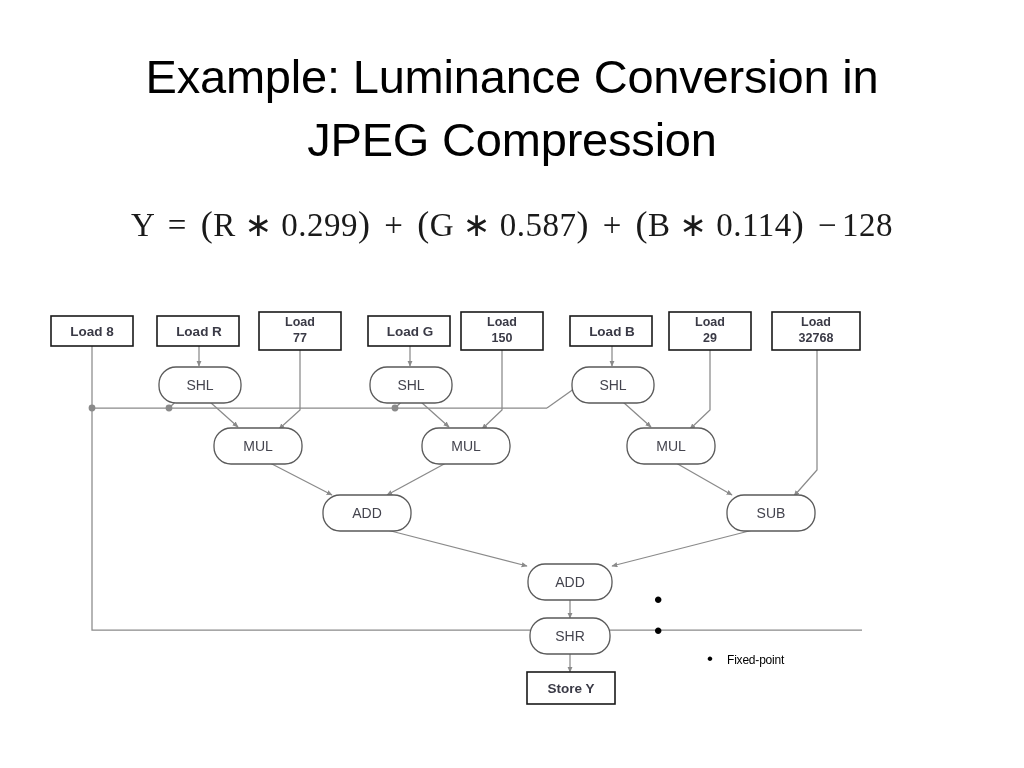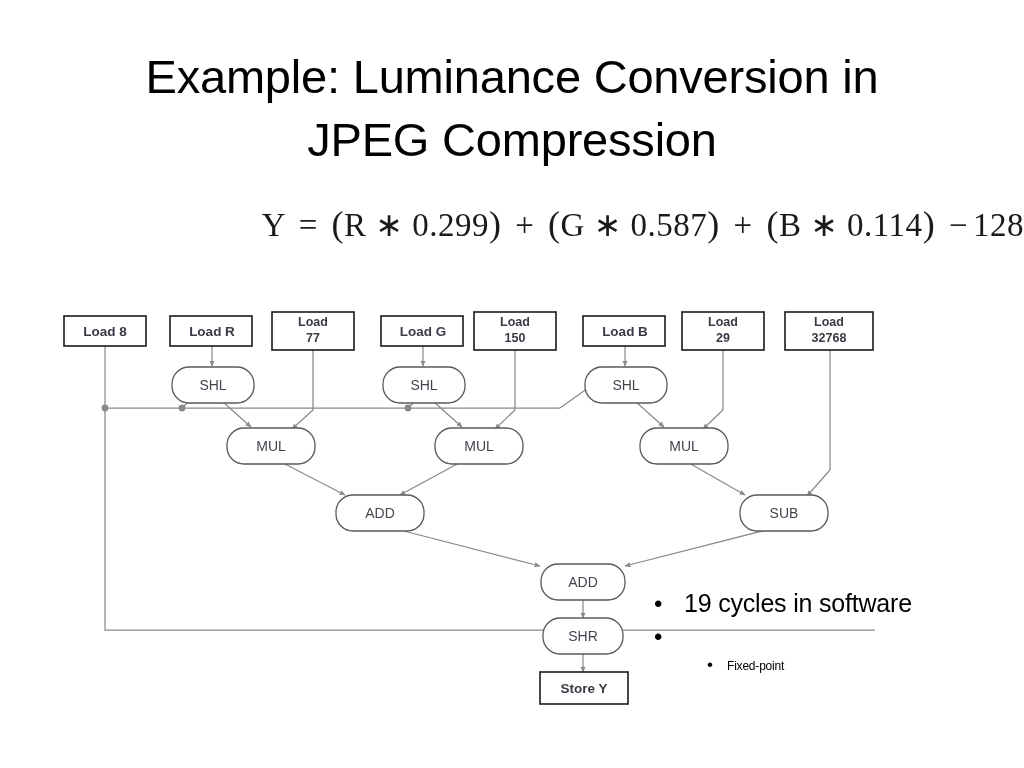--- a/index.html
+++ b/index.html
@@ -32,33 +32,33 @@
     white-space: pre-line;
     margin-top: 20px;
   }
 
   
   #formula {
     position: absolute;
     left: 0;
     top: 203px;
     width: 1024px;
-    text-align: right;
+    text-align: center;
     font-family: "Liberation Serif", serif;
     font-size: 33px;
     color: #1a1a1a;
     letter-spacing: 0.5px;
   }
   #formula .paren { font-size: 36px; }
   #formula .op { padding: 0 5px; }
 
   
   #dataflow {
     position: absolute;
-    left: 55px;
+    left: 42px;
     top: 300px;
     width: 820px;
     height: 410px;
   }
   #dataflow svg { display: block; }
 
   .node-rect {
     fill: #ffffff;
     stroke: #1a1a1a;
     stroke-width: 1.6;
@@ -319,21 +319,20 @@
     <text class="node-label" x="529" y="389">Store Y</text>
   </g>
 
 </svg>
 </div>
 
 <div id="bullets">
 
   <div class="bullet-row">
     <span class="mark">•</span>
-    <span class="txt">19 cycles in software</span>
   </div>
 
   <div class="bullet-row">
     <span class="mark">•</span>
   </div>
 
   <div class="bullet-row sub">
     <span class="mark">•</span>
     <span class="txt">Fixed-point</span>
   </div>

